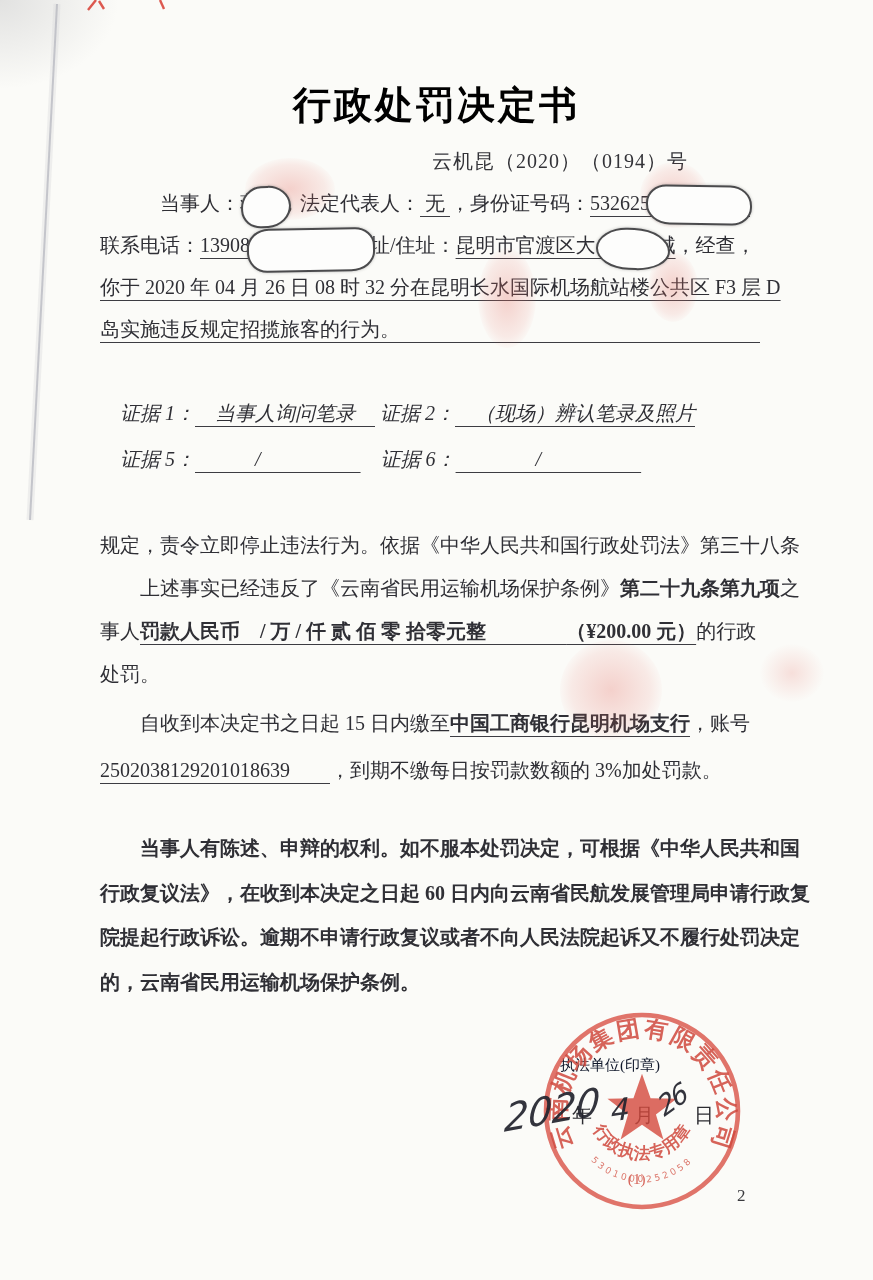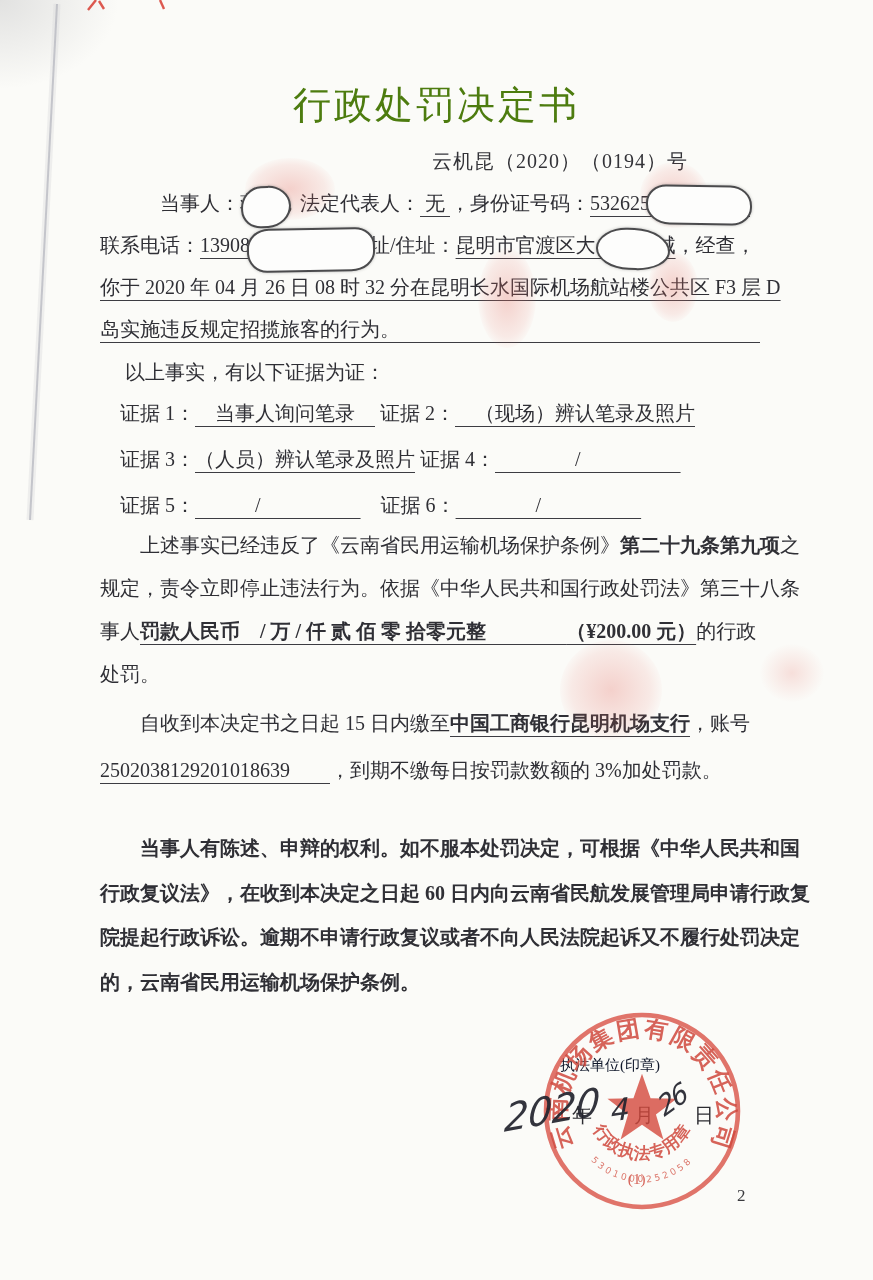--- a/index.html
+++ b/index.html
@@ -9,31 +9,31 @@
     font-family:"Liberation Serif","DejaVu Serif",serif;
     color:#2f2f35;
   }
   .corner-shade{
     position:absolute; left:0; top:0; width:120px; height:90px;
     background:radial-gradient(ellipse at 0% 0%, rgba(150,150,155,.25), rgba(150,150,155,0) 70%);
     pointer-events:none;
   }
   .doc-title{
     position:absolute; left:0; right:0; top:80px; text-align:center;
-    font-size:38px; font-weight:400; letter-spacing:3px; color:#4d7c0f;
+    font-size:38px; font-weight:700; letter-spacing:3px; color:#000000;
   }
   .doc-number{
     position:absolute; left:432px; top:148px; font-size:20px; color:#333338;
     letter-spacing:1px;
   }
   .block{position:absolute; left:100px; font-size:20px;}
   .tline{white-space:pre;}
   .lh-party .tline{line-height:42px; height:42px;}
   .lh-intro .tline{line-height:42px; height:42px;}
-  .lh-evid .tline{line-height:46px; height:46px;}
+  .lh-evid .tline{line-height:46px; height:46px;font-style:italic;}
   .lh-dec .tline{line-height:43px; height:43px;}
   .lh-pay .tline{line-height:47px; height:47px;}
   .lh-rights .tline{line-height:44.5px; height:44.5px;font-weight:bold;}
   .seg-t{}
   .seg-b,.seg-bu{font-weight:700;}
   .seg-u,.seg-bu{
     text-decoration:underline;
     text-underline-offset:6px;
     text-decoration-thickness:1.3px;
     text-decoration-color:#3c3c42;
@@ -83,32 +83,28 @@
       <div class="tline"><span class="seg-t">联系电话：</span><span class="seg-u">13908　　　　　　</span><span class="seg-t">址/住址：</span><span class="seg-u">昆明市官渡区大　　　城</span><span class="seg-t">，经查，</span></div>
       <div class="tline"><span class="seg-u">你于 2020 年 04 月 26 日 08 时 32 分在昆明长水国际机场航站楼公共区 F3 层 D</span></div>
       <div class="tline"><span class="seg-u">岛实施违反规定招揽旅客的行为。　　　　　　　　　　　　　　　　　　</span></div>
     </div>
 
   <div class="redaction" style="left:241px; top:186px; width:46px; height:38px; border-radius:48% 52% 55% 45%/60% 55% 60% 50%; transform:rotate(-3deg);"></div>
   <div class="redaction" style="left:646px; top:185px; width:102px; height:36px; border-radius:20px 22px 20px 24px/18px 20px 18px 20px; transform:rotate(1deg);"></div>
   <div class="redaction" style="left:247px; top:228px; width:124px; height:40px; border-radius:22px 20px 24px 20px/20px 18px 20px 20px; transform:rotate(-1deg);"></div>
   <div class="redaction" style="left:596px; top:228px; width:70px; height:38px; border-radius:46% 54% 50% 50%/55% 60% 50% 55%; transform:rotate(2deg);"></div>
 
-  <div class="block lh-intro" style="top:351px;">
-      <div class="tline"><span class="seg-t">　 以上事实，有以下证据为证：</span></div>
-    </div>
   <div class="block lh-evid" style="top:390px;">
       <div class="tline"><span class="seg-t">　证据 1：</span><span class="seg-u">　当事人询问笔录　</span><span class="seg-t"> </span><span class="seg-t">证据 2：</span><span class="seg-u">　（现场）辨认笔录及照片</span></div>
-      <div class="tline"><span class="seg-t">　证据 3：</span><span class="seg-u">（人员）辨认笔录及照片</span><span class="seg-t"> </span><span class="seg-t">证据 4：</span><span class="seg-u">　　　　/　　　　　</span></div>
       <div class="tline"><span class="seg-t">　证据 5：</span><span class="seg-u">　　　/　　　　　</span><span class="seg-t">　</span><span class="seg-t">证据 6：</span><span class="seg-u">　　　　/　　　　　</span></div>
     </div>
 
   <div class="block lh-dec" style="top:524px;">
+      <div class="tline"><span class="seg-t">规定，责令立即停止违法行为。依据《中华人民共和国行政处罚法》第三十八条</span></div>
       <div class="tline"><span class="seg-t">　　上述事实已经违反了《云南省民用运输机场保护条例》</span><span class="seg-b">第二十九条第九项</span><span class="seg-t">之</span></div>
-      <div class="tline"><span class="seg-t">规定，责令立即停止违法行为。依据《中华人民共和国行政处罚法》第三十八条</span></div>
       <div class="tline"><span class="seg-t">事人</span><span class="seg-bu">罚款人民币　/ 万 / 仟 贰 佰 零 拾零元整　　　　</span><span class="seg-bu">（¥200.00 元）</span><span class="seg-t">的行政</span></div>
       <div class="tline"><span class="seg-t">处罚。</span></div>
     </div>
 
   <div class="block lh-pay" style="top:700px;">
       <div class="tline"><span class="seg-t">　　自收到本决定书之日起 15 日内缴至</span><span class="seg-bu">中国工商银行昆明机场支行</span><span class="seg-t">，账号</span></div>
       <div class="tline"><span class="seg-u">2502038129201018639　　</span><span class="seg-t">，到期不缴每日按罚款数额的 3%加处罚款。</span></div>
     </div>
 
   <div class="block lh-rights" style="top:826px;">

